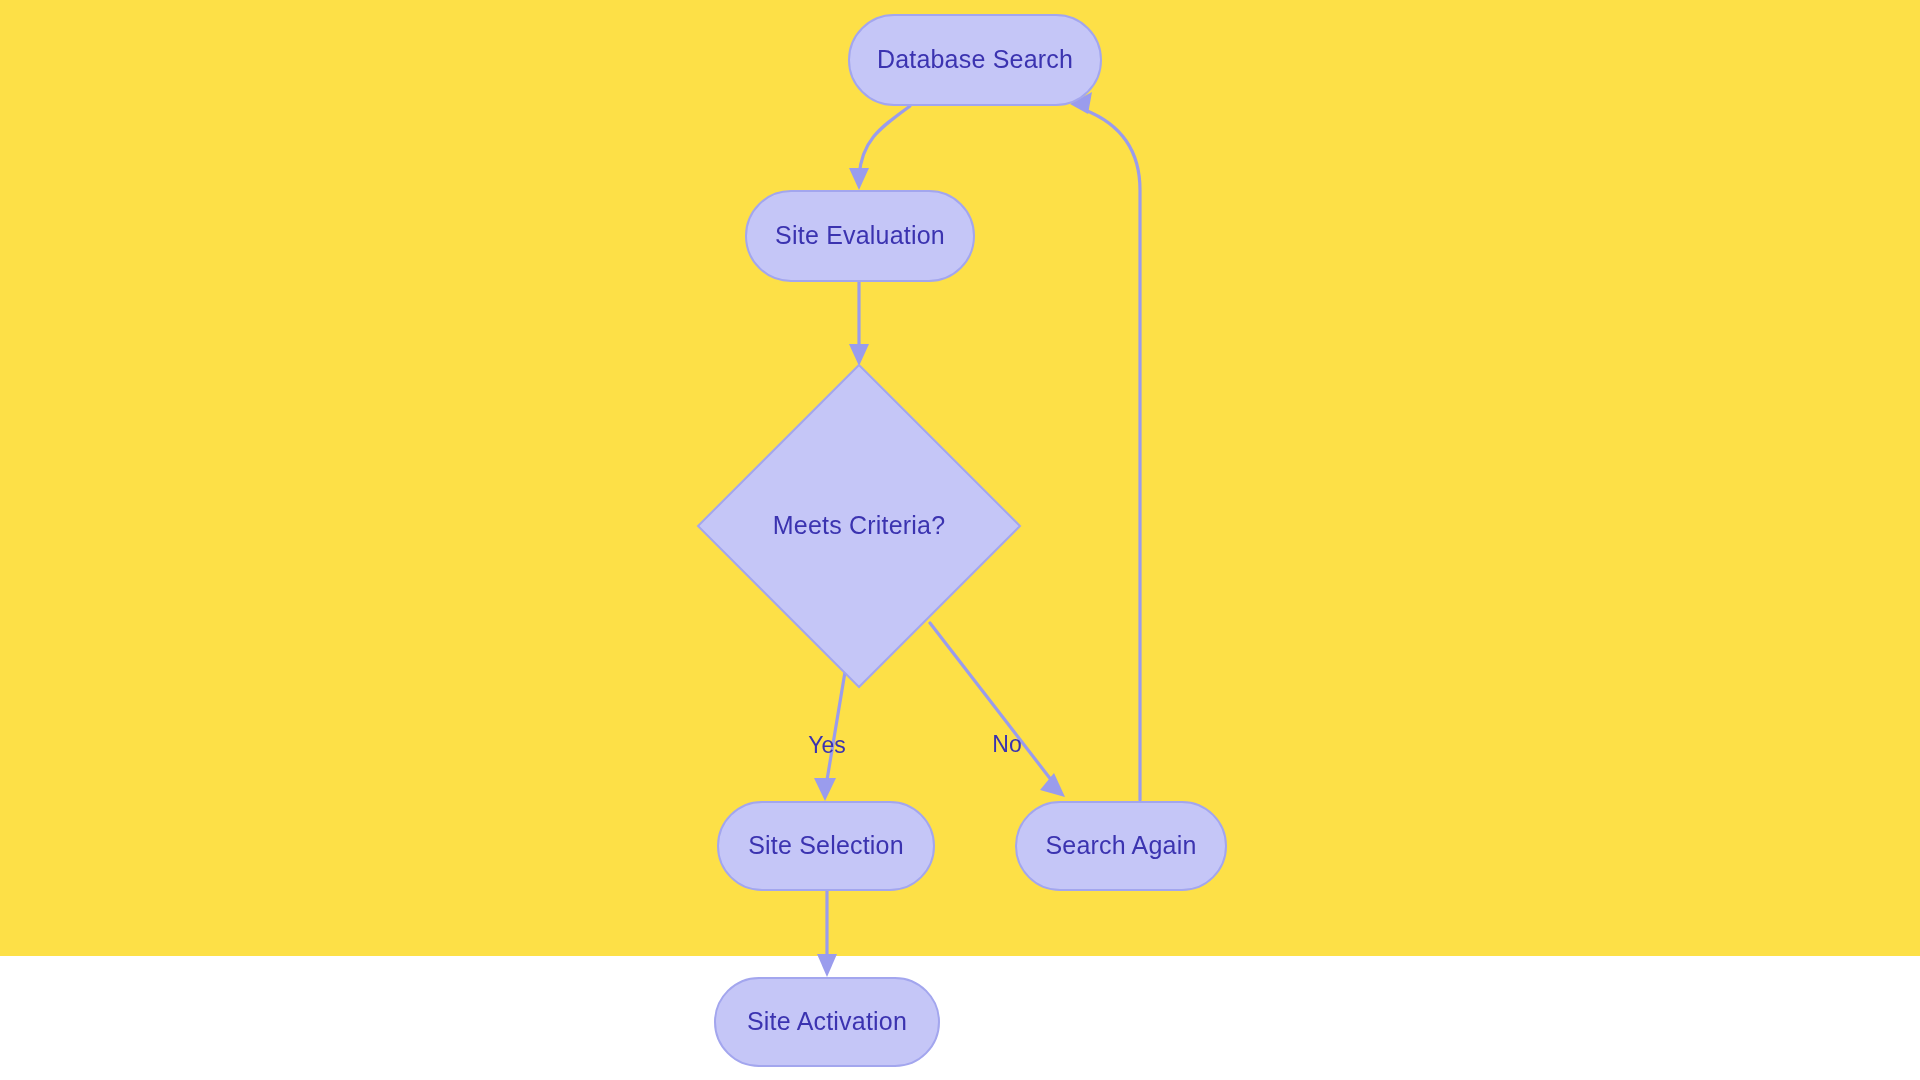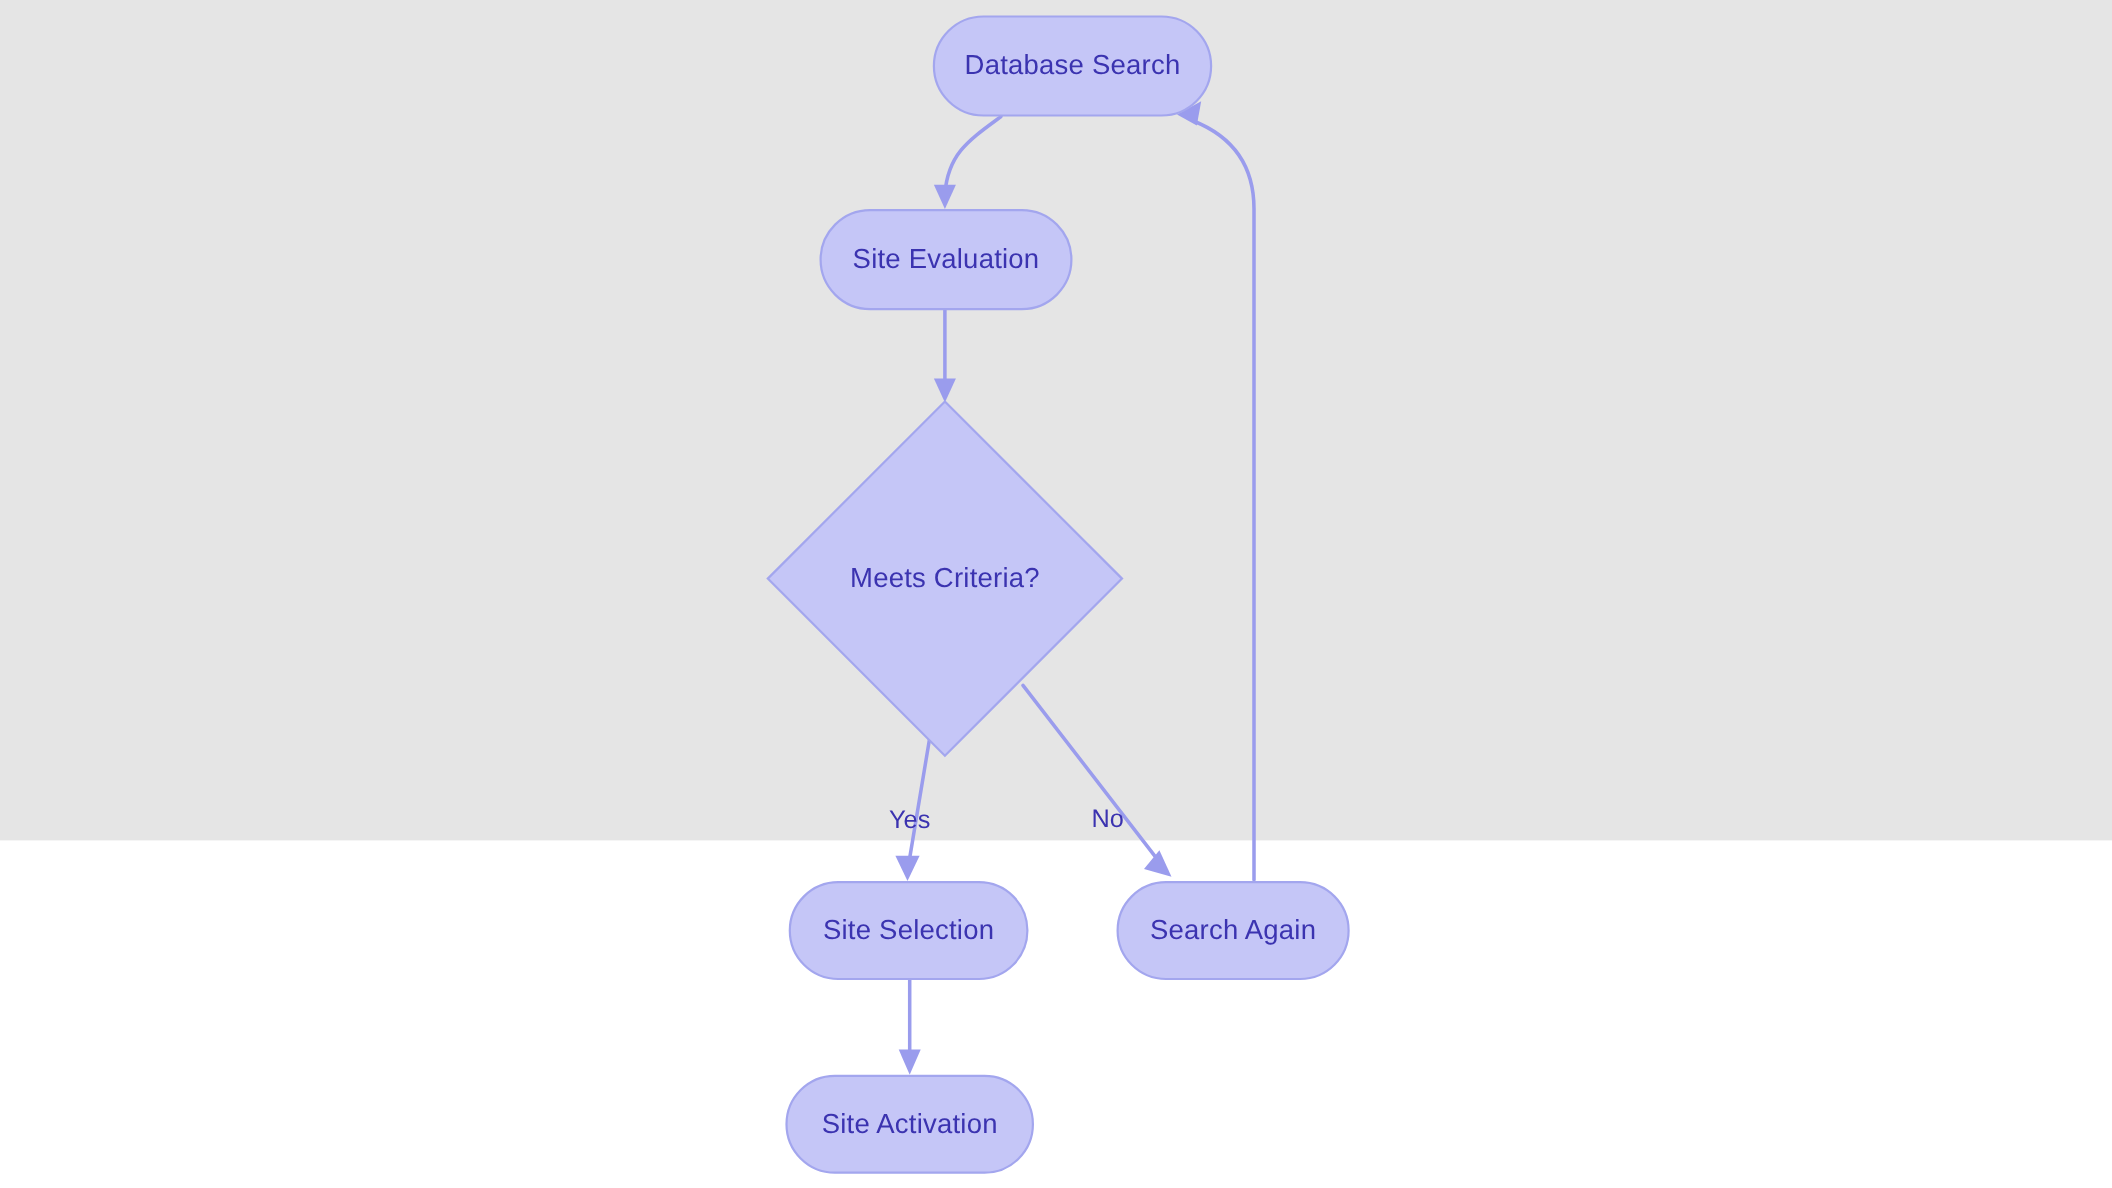--- a/index.html
+++ b/index.html
@@ -10,22 +10,22 @@
   }
   body {
     width: 1920px;
     height: 1080px;
     overflow: hidden;
     font-family: "Liberation Sans", "DejaVu Sans", sans-serif;
   }
   #flow-canvas {
     position: relative;
     width: 1920px;
-    height: 764px;
-    background: #e5e5e5;
+    height: 956px;
+    background: #fde047;
   }
   svg#flow-svg {
     position: absolute;
     top: 0;
     left: 0;
     width: 1920px;
     height: 1080px;
     display: block;
   }
   .node-shape {

